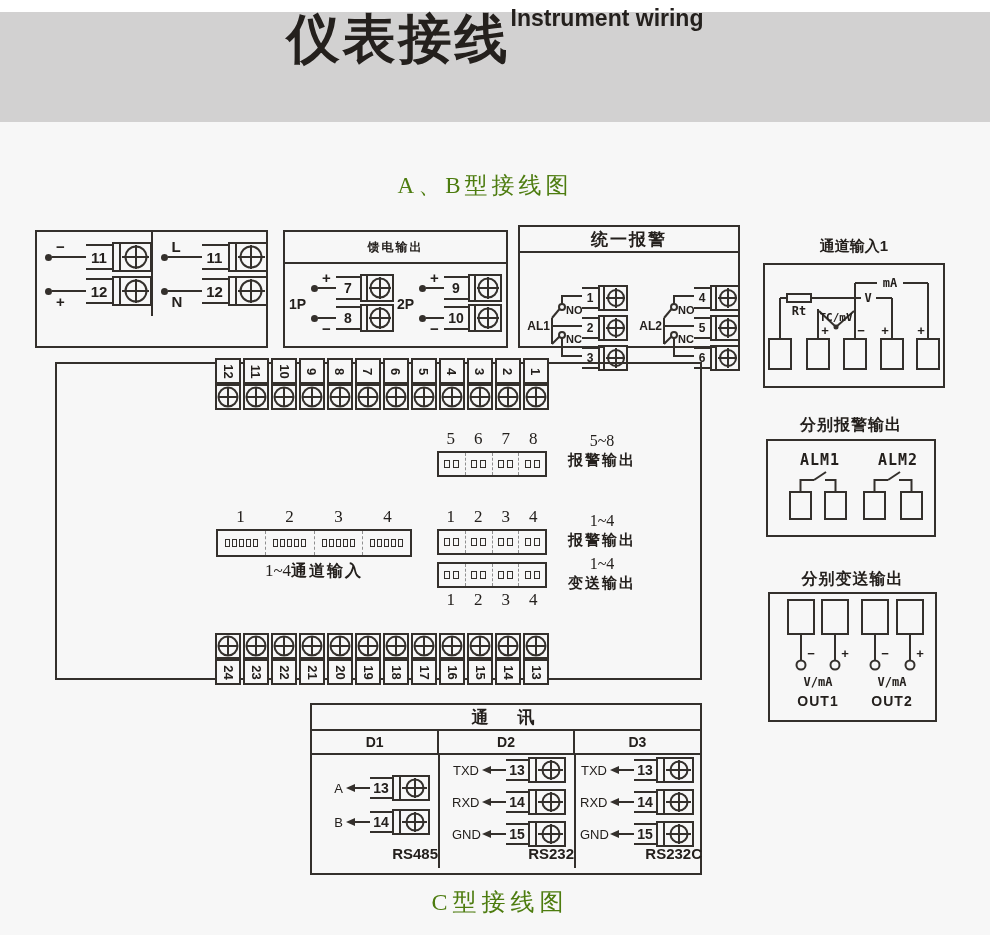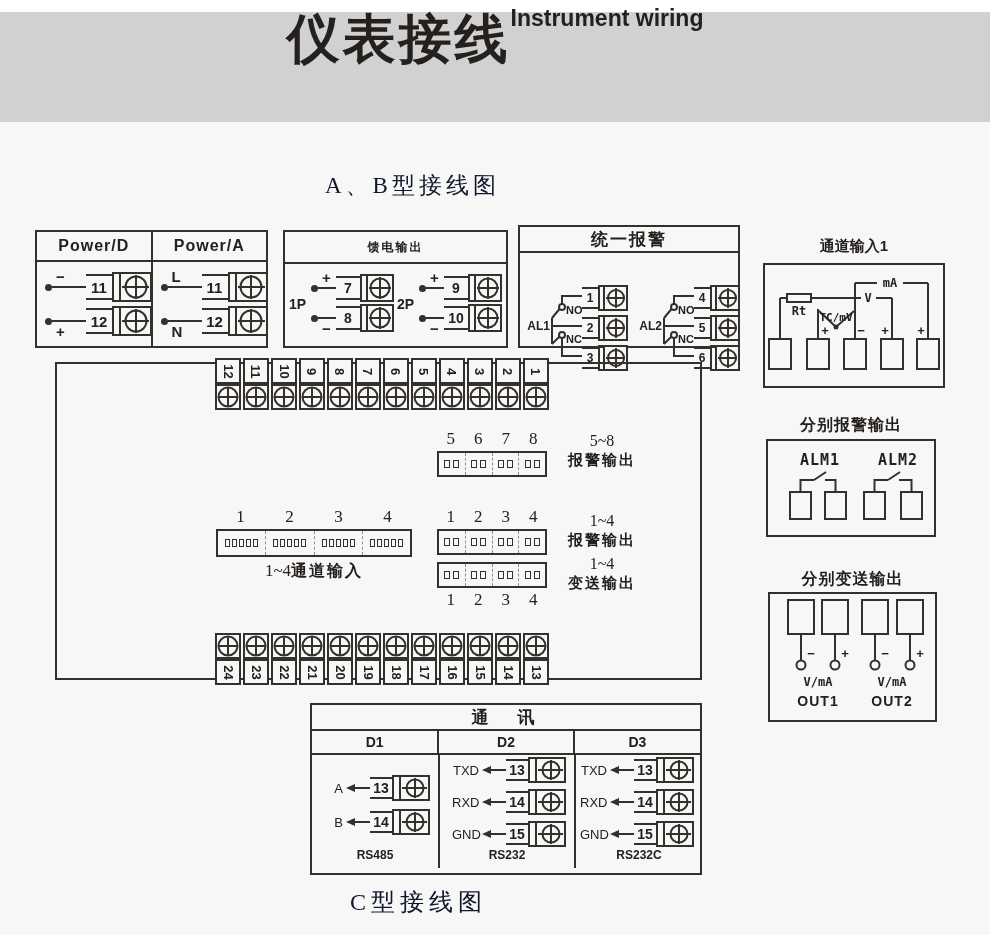--- a/index.html
+++ b/index.html
@@ -4,21 +4,21 @@
 <style>
   :root{ --line:#34302c; --text:#24201d; --banner:#d2d1d1; --page:#f7f7f7; }
   *{box-sizing:border-box;margin:0;padding:0}
   body{background:#ffffff;font-family:"Liberation Sans","DejaVu Sans",sans-serif;color:var(--text)}
   .canvas{position:relative;width:990px;height:935px;background:var(--page);overflow:hidden}
   .topwhite{position:absolute;left:0;top:0;width:100%;height:12px;background:#fff}
   .banner{position:absolute;left:0;top:12px;width:100%;height:110px;background:var(--banner);
           display:flex;flex-direction:row;align-items:flex-start;justify-content:center}
   .banner-title{font-size:53px;font-weight:bold;letter-spacing:3px;line-height:1}
   .banner-sub{font-size:23px;font-weight:bold;margin-top:-7px}
-  .sec-title{position:absolute;font-family:"Liberation Serif","DejaVu Serif",serif;color:#0f172a}
+  .sec-title{position:absolute;text-align:center;font-family:"Liberation Serif","DejaVu Serif",serif;color:#4d7c0f}
   #sec-ab{left:325px;top:170px;width:320px;font-size:23px;letter-spacing:4px}
   #sec-c{left:350px;top:886px;width:300px;font-size:24px;letter-spacing:5px}
 
   .box{position:absolute;border:2px solid var(--line)}
   .box-header{border-bottom:2px solid var(--line);display:flex;align-items:center;justify-content:center;
               font-weight:bold;letter-spacing:2px}
 
   
   .crossbox{position:relative;background:var(--page)}
   .crossbox::before{content:"";position:absolute;left:1px;right:1px;top:50%;transform:translateY(-50%);height:2px;background:var(--line)}
@@ -141,40 +141,36 @@
   #comm-sub span{display:inline-flex;align-items:center;justify-content:center;font-weight:bold;font-size:14px}
   #comm-sub span + span{border-left:2px solid var(--line)}
   #comm-body{position:relative;height:113px;display:flex}
   .ccol{position:relative;flex:none}
   .ccol + .ccol{border-left:2px solid var(--line)}
   .crow{position:absolute;right:8px;display:flex;align-items:center;height:26px}
   .clabel{width:30px;text-align:right;padding-right:3px;font-weight:normal;font-size:13px;flex:none}
   .arr{display:inline-flex;align-items:center;width:24px;flex:none}
   .arr-h{width:0;height:0;border-top:4px solid transparent;border-bottom:4px solid transparent;border-right:9px solid var(--line)}
   .arr-l{flex:1;height:2px;background:var(--line)}
-  .ctype{position:absolute;left:0;right:0;bottom:6px;text-align:center;font-weight:bold;font-size:12px}
+  .ctype{position:absolute;left:0;right:0;bottom:6px;text-align:right;font-weight:bold;font-size:15px}
 </style>
 </head>
 <body>
 
 <div class="canvas">
   <div class="topwhite"></div>
 
   <div class="banner">
     <div class="banner-title">仪表接线</div>
     <div class="banner-sub">Instrument wiring</div>
   </div>
 
   <div class="sec-title" id="sec-ab">A、B型接线图</div>
 
   <div class="box" id="power-box">
-    <div class="phdr">
-      <span>Power/D</span>
-      <span>Power/A</span>
-    </div>
     <div class="pbody">
       <div class="phalf" id="pd-body">
           <div class="wrow" style="left: 8px; top: 10px;">
             <span class="dot"></span>
             <span class="wire" style="width: 34px;">
               <span class="sign above">−</span>
             </span>
             <span class="hterm hterm-lg">
               <span class="hterm-num">11</span>
               <span class="hterm-body">

